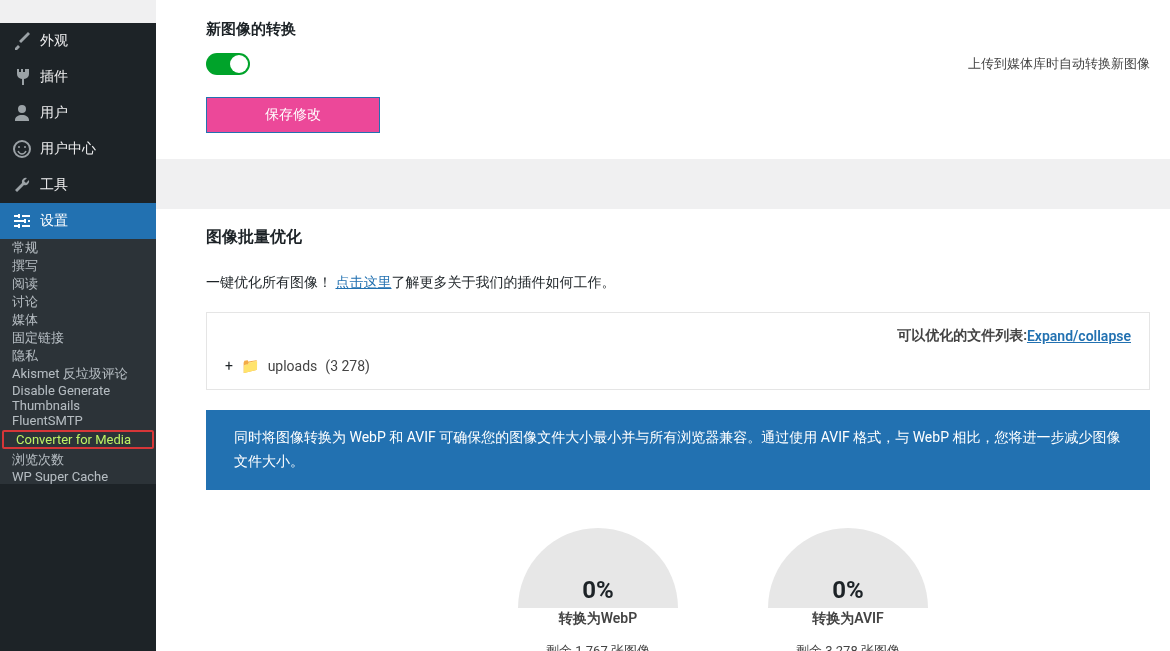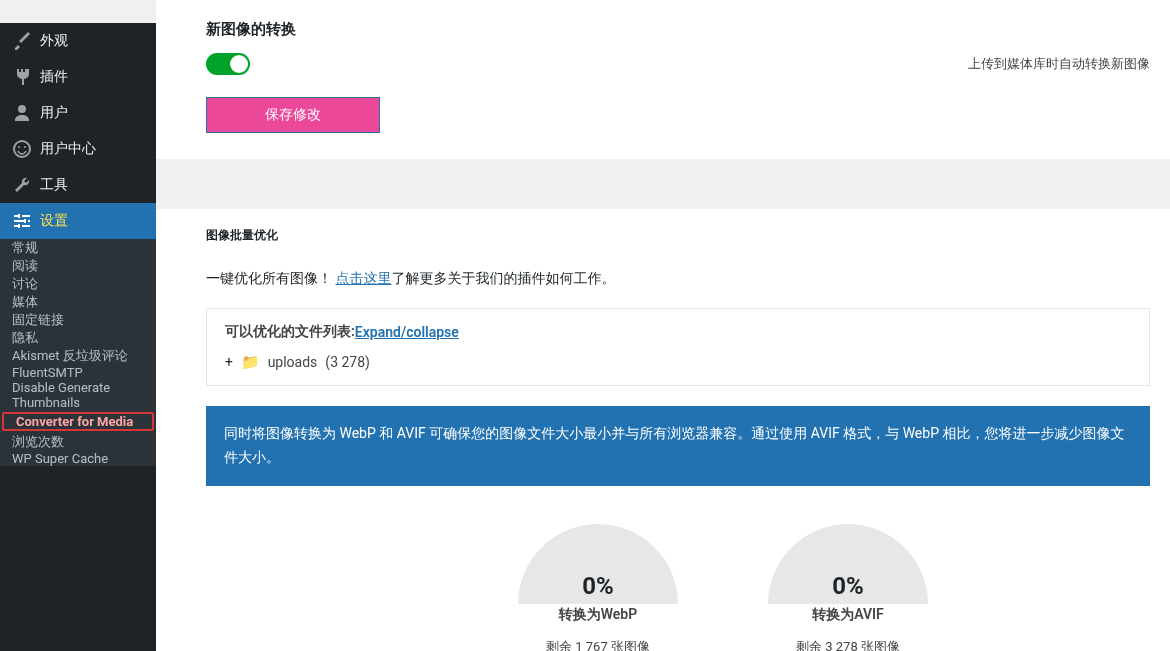--- a/index.html
+++ b/index.html
@@ -1,46 +1,46 @@
 <!DOCTYPE html>
 <html><head>
 <meta charset="utf-8">
 <style>
 * { margin: 0; padding: 0; box-sizing: border-box; }
 body { font-family: -apple-system, BlinkMacSystemFont, "Segoe UI", Roboto, "Helvetica Neue", sans-serif; font-size: 13px; color: #444; background: #f0f0f1; width: 1170px; height: 651px; overflow: hidden; }
 .wrap { display: flex; height: 100%; }
 .sidebar { width: 156px; background: #1d2327; color: #f0f0f1; flex-shrink: 0; margin-top: 23px; }
 .sidebar-item { display: flex; align-items: center; padding: 8px 8px 8px 12px; color: #f0f0f1; cursor: pointer; font-size: 14px; }
 .sidebar-item svg { width: 20px; height: 20px; margin-right: 8px; fill: rgba(240,246,252,0.6); }
-.sidebar-item.active { background: #2271b1; color: #fde047; position: relative; }
+.sidebar-item.active { background: #2271b1; color: #ffffff; position: relative; }
 .sidebar-item.active svg { fill: #fff; }
 .sidebar-item.active::after { content: ''; position: absolute; right: -8px; top: 50%; transform: translateY(-50%); border: 8px solid transparent; border-right-color: #f0f0f1; }
 .submenu { background: #2c3338; }
 .submenu-item { padding: 0 12px; color: rgba(240,246,252,0.7); cursor: pointer; font-size: 13px; }
-.submenu-item.current { color: #fca5a5; font-weight: 700; }
+.submenu-item.current { color: #bef264; font-weight: 400; }
 .submenu-item.highlighted { border: 2px solid #d63638; border-radius: 2px; margin: 2px; }
 .main { flex: 1; background: #fff; overflow: hidden; padding: 0 20px 20px 20px; position: relative; }
 .section { margin-top: 8px; }
 .section h2 { font-size: 15px; font-weight: 600; color: #1d2327; margin: 20px 0 14px 0; }
 .toggle-row { display: flex; align-items: center; margin: 10px 0 22px 0; justify-content: space-between; }
 .toggle { width: 44px; height: 22px; background: #00a32a; border-radius: 11px; position: relative; margin-right: 18px; cursor: pointer; }
 .toggle::after { content: ''; position: absolute; width: 18px; height: 18px; background: #fff; border-radius: 50%; top: 2px; right: 2px; }
 .btn-primary { background: #ec4899; color: #fff; border: 1px solid #2271b1; padding: 0 12px; height: 36px; min-width: 174px; font-size: 14px; cursor: pointer; }
 .divider-space { height: 50px; background:#f0f0f1; margin-left:-20px; margin-right:-20px; }
-.sec-title { font-size: 12px; font-weight: 600; color: #1d2327; margin: 18px 0 26px 0; }
+.sec-title { font-size: 16px; font-weight: 600; color: #1d2327; margin: 18px 0 26px 0; }
 .desc { font-size: 14px; color: #1d2327; margin-bottom: 20px; }
 .desc a { color: #2271b1; }
 .file-box { border: 1px solid #e5e5e5; padding: 14px 18px; border-radius: 0; }
-.file-box-head { display: flex; justify-content: flex-start; align-items: center; margin-bottom: 12px; }
+.file-box-head { display: flex; justify-content: flex-end; align-items: center; margin-bottom: 12px; }
 .file-box-head .t { font-weight: 600; font-size: 14px; }
 .file-box-head .ec { color: #2271b1; text-decoration: underline; font-weight: 600; font-size: 14px; cursor: pointer; }
 .file-row { display: flex; align-items: center; gap: 8px; font-size: 14px; }
 .file-row .plus { color: #1d2327; font-weight: normal; }
 .file-row .folder { color: #f0b849; font-size: 15px; }
-.info-banner { background: #2271b1; color: #fff; padding: 16px 18px; font-size: 14px; line-height: 1.7; margin-top: 20px; }
+.info-banner { background: #2271b1; color: #fff; padding: 16px 28px; font-size: 14px; line-height: 1.7; margin-top: 20px; }
 .gauges { display: flex; gap: 90px; margin-top: 38px; justify-content: center; padding-left:120px; padding-right:30px; }
 .gauge { text-align: center; }
 .gauge-circle { width: 160px; height: 80px; border-top-left-radius: 80px; border-top-right-radius: 80px; background: #e7e7e7; margin: 0 auto -10px auto; position: relative; }
 .gauge-pct { position: absolute; bottom: 4px; width: 100%; font-size: 24px; font-weight: 700; color: #1d2327; }
 .gauge-lbl { font-size: 14px; font-weight: 600; margin-top: 12px; }
 .gauge-sub { font-size: 13px; color: #444; margin-top: 14px; }
 </style>
 </head>
 <body>
 
@@ -80,28 +80,29 @@
       <span>工具</span>
     </div>
     <div class="sidebar-item active">
       <svg viewBox="0 0 20 20">
           <path d="M2 4h4v2H2V4zm8 0h8v2h-8V4zM6 3h2v4H6V3zM2 9h10v2H2V9zm14 0h2v2h-2V9zm-4-1h2v4h-2V8zM2 14h4v2H2v-2zm8 0h8v2h-8v-2zm-4-1h2v4H6v-4z"></path>
         </svg>
       <span>设置</span>
     </div>
     <div class="submenu">
       <div class="submenu-item">常规</div>
+      <div class="submenu-item">撰写</div>
       <div class="submenu-item">阅读</div>
       <div class="submenu-item">讨论</div>
       <div class="submenu-item">媒体</div>
       <div class="submenu-item">固定链接</div>
       <div class="submenu-item">隐私</div>
       <div class="submenu-item">Akismet 反垃圾评论</div>
+      <div class="submenu-item">Disable Generate Thumbnails</div>
       <div class="submenu-item">FluentSMTP</div>
-      <div class="submenu-item">Disable Generate Thumbnails</div>
       <div class="submenu-item current highlighted">Converter for Media</div>
       <div class="submenu-item">浏览次数</div>
       <div class="submenu-item">WP Super Cache</div>
     </div>
   </div>
 
   <div class="main">
     <div style="padding-left:30px;">
     <div class="section">
       <h2>新图像的转换</h2>

